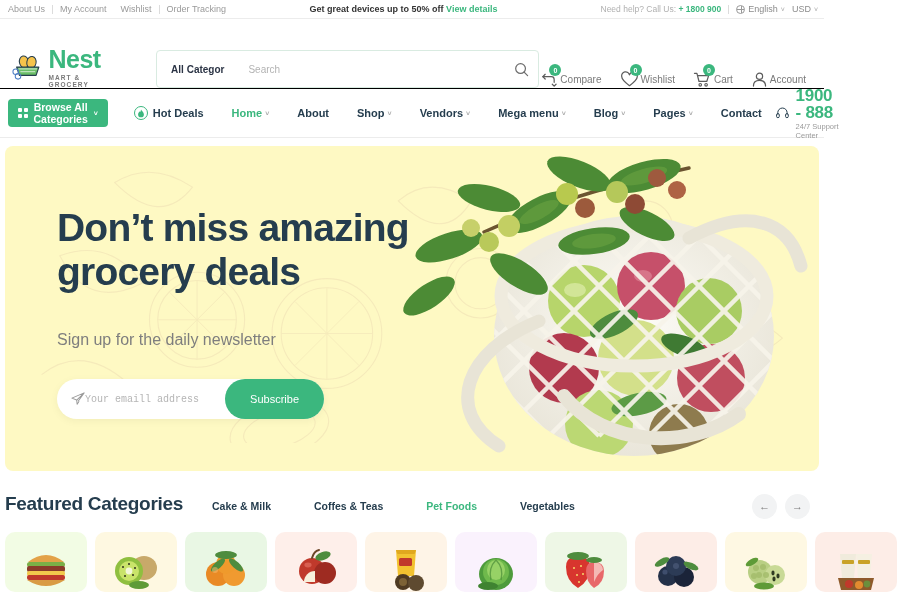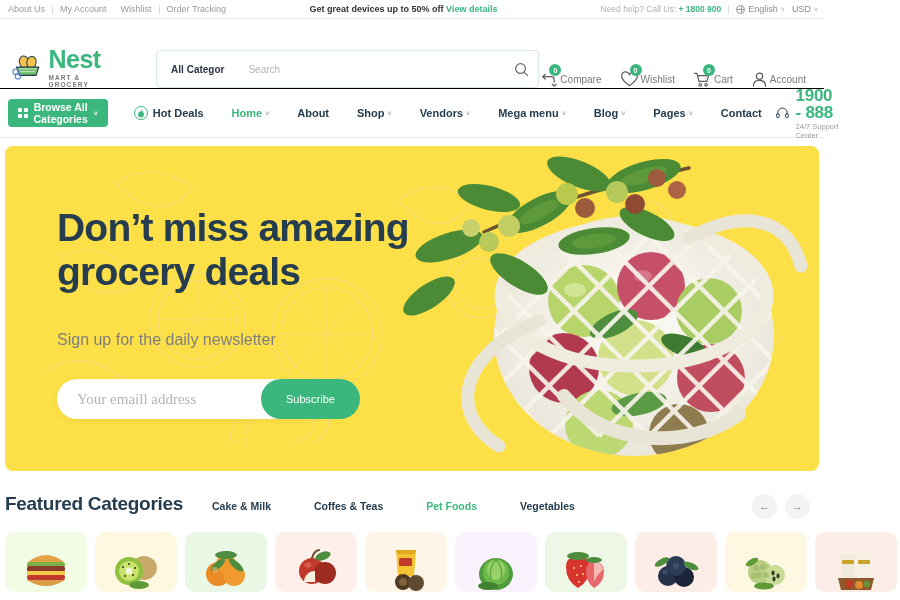--- a/index.html
+++ b/index.html
@@ -102,37 +102,37 @@
     width: 14px; height: 14px; border: 1.2px solid #3BB77E; border-radius: 50%;
     display: flex; align-items: center; justify-content: center;
   }
   .support { margin-left: auto; display: flex; align-items: center; gap: 7px; padding-right: 6px; }
   .support-txt .phone { font-size: 17px; font-weight: bold; color: #3BB77E; line-height: 1; letter-spacing: -0.3px; }
   .support-txt .sc { font-size: 7.5px; color: #9a9a9a; margin-top: 1px; }
 
   
   .hero {
     margin: 8px 5px 0 5px; height: 325px; border-radius: 8px;
-    background: #fde047; position: relative; overflow: hidden;
+    background: #fef9c3; position: relative; overflow: hidden;
   }
   .hero-art { position: absolute; inset: 0; opacity: 0.4; }
   .hero-content { position: relative; padding: 60px 0 0 52px; z-index: 3; }
   .hero h1 {
     font-size: 39px; font-weight: bold; color: #253D4E;
     line-height: 1.12; letter-spacing: -0.8px;
   }
   .hero .tagline { font-size: 16px; color: #7E7E7E; margin-top: 38px; }
   .signup {
     margin-top: 30px; width: 267px; height: 40px; background: #fff;
     border-radius: 20px; display: flex; align-items: center;
     padding-left: 14px; box-shadow: 0 2px 8px rgba(0,0,0,.05);
   }
   .signup input {
-    flex: 1; border: none; outline: none; font-size: 15px;
-    color: #8a8a8a; font-family: Liberation Serif, serif; margin-left: 6px; background: transparent;
+    flex: 1; border: none; outline: none; font-size: 10px;
+    color: #8a8a8a; font-family: Liberation Mono, monospace; margin-left: 0; background: transparent;
   }
   .signup input::placeholder { color: #b5b5b5; }
   .subscribe-btn {
     background: #3BB77E; color: #fff; border: none; border-radius: 20px;
     height: 40px; padding: 0 25px; font-size: 11px; cursor: pointer;
     font-family: inherit;
   }
   .hero-img { position: absolute; right: 0; top: 0; width: 430px; height: 325px; z-index: 2; }
 
   

